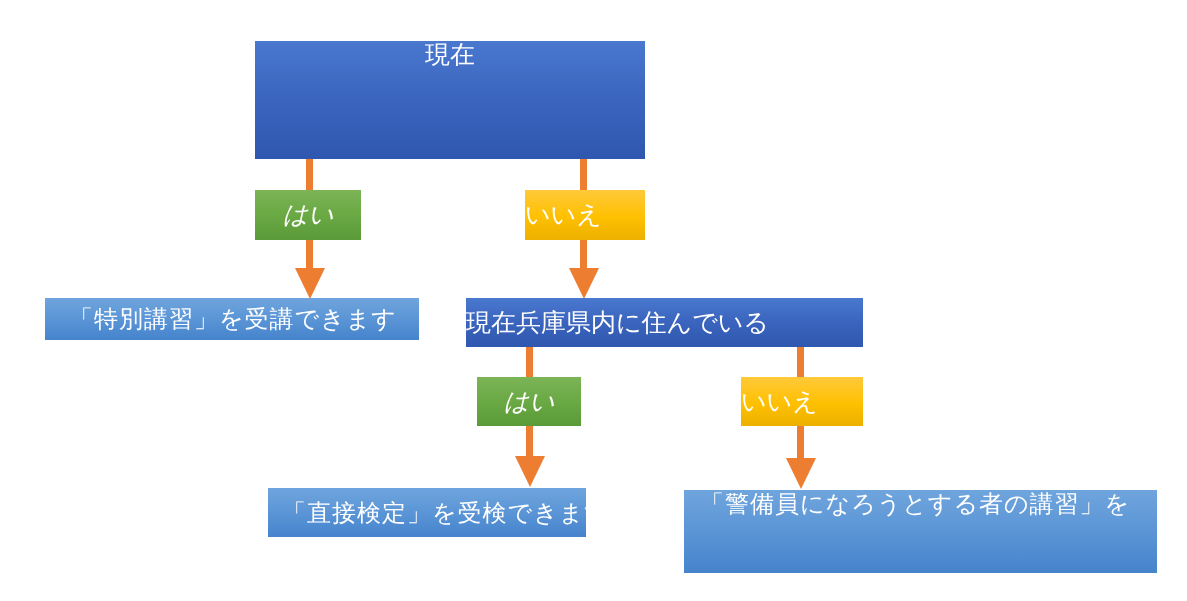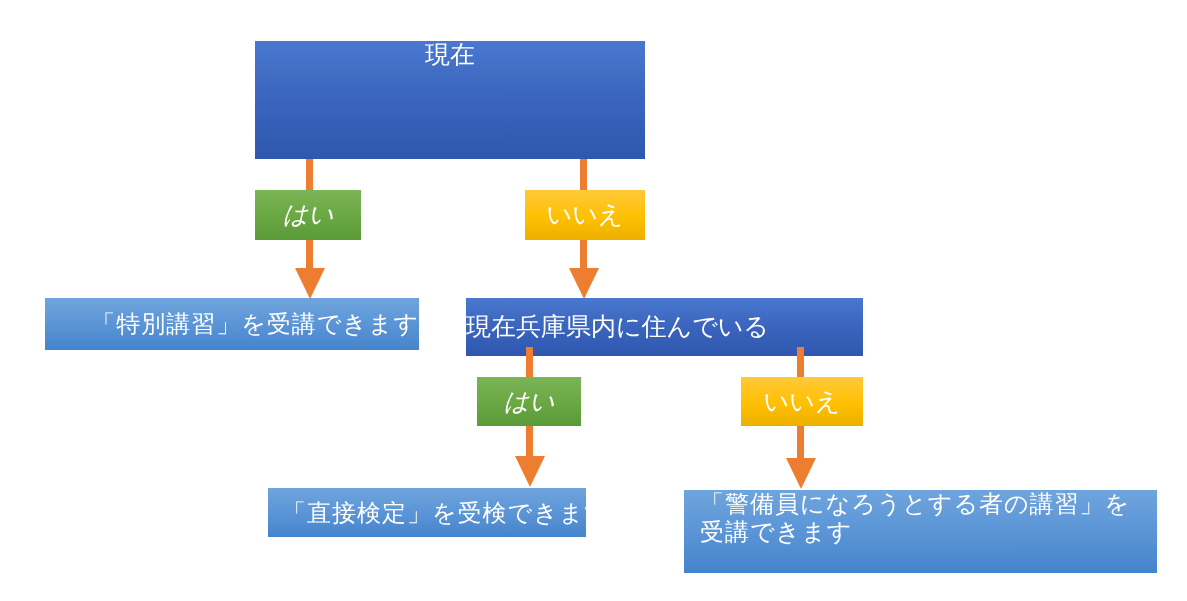--- a/index.html
+++ b/index.html
@@ -19,21 +19,20 @@
     .light {
       background: linear-gradient(to bottom, #6fa5dd 0%, #5b95d6 50%, #4583cc 100%);
     }
     .green {
       background: linear-gradient(to bottom, #7cb456 0%, #6aa944 50%, #5a9a38 100%);
       justify-content: center;
       font-style: italic;
     }
     .yellow {
       background: linear-gradient(to bottom, #ffc93a 0%, #ffc000 55%, #ecb000 100%);
-      justify-content: center;
     }
     .t { font-size: 25px; line-height: 28px; white-space: nowrap; }
     .q { font-size: 24px; letter-spacing: 1px; }
     .shaft { position: absolute; background: #ed7d31; width: 7px; }
     .head {
       position: absolute; width: 0; height: 0;
       border-left: 15px solid transparent; border-right: 15px solid transparent;
       border-top: 31px solid #ed7d31;
     }
   </style>
@@ -49,25 +48,25 @@
 <div class="box green" style="left:255px; top:190px; width:106px; height:50px;">
   <span class="t">はい</span>
 </div>
 
 <div class="shaft" style="left:580px; top:159px; height:110px;"></div>
 <div class="head" style="left:569px; top:268px;"></div>
 <div class="box yellow" style="left:525px; top:190px; width:120px; height:50px;">
   <span class="t">いいえ</span>
 </div>
 
-<div class="box light" style="left:45px; top:298px; width:374px; height:52px; padding-left:24px;justify-content:flex-end;">
+<div class="box light" style="left:45px; top:298px; width:374px; height:42px; padding-left:24px;">
   <span class="t q">「特別講習」を受講できます</span>
 </div>
 
-<div class="box dark" style="left:466px; top:298px; width:397px; height:58px;">
+<div class="box dark" style="left:466px; top:298px; width:397px; height:49px;">
   <span class="t">現在兵庫県内に住んでいる</span>
 </div>
 
 <div class="shaft" style="left:526px; top:347px; height:109px;"></div>
 <div class="head" style="left:515px; top:456px;"></div>
 <div class="box green" style="left:477px; top:377px; width:104px; height:49px;">
   <span class="t">はい</span>
 </div>
 
 <div class="shaft" style="left:797px; top:347px; height:111px;"></div>
@@ -75,14 +74,13 @@
 <div class="box yellow" style="left:741px; top:377px; width:122px; height:49px;">
   <span class="t">いいえ</span>
 </div>
 
 <div class="box light" style="left:268px; top:488px; width:318px; height:49px; padding-left:14px;">
   <span class="t q">「直接検定」を受検できます</span>
 </div>
 
 <div class="box light" style="left:684px; top:490px; width:473px; height:83px; padding-left:16px; flex-direction:column; align-items:flex-start; ">
   <div class="t q">「警備員になろうとする者の講習」を</div>
-  <div class="t q">受講できます</div>
 </div>
 
 </body></html>

